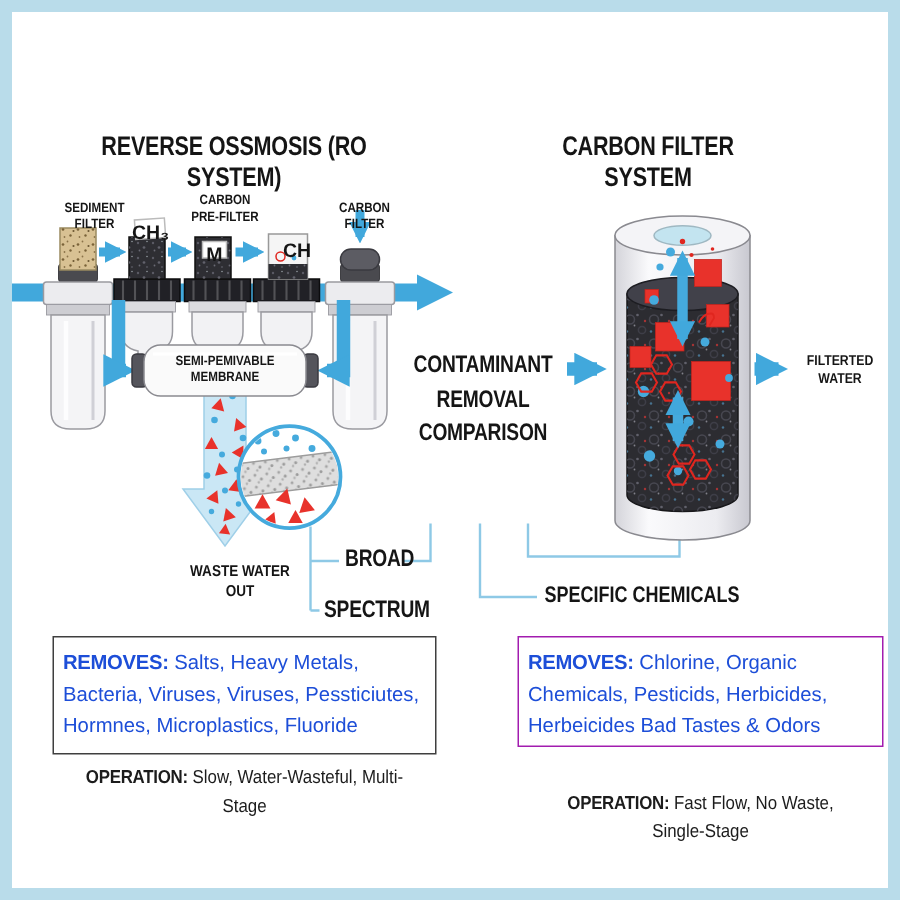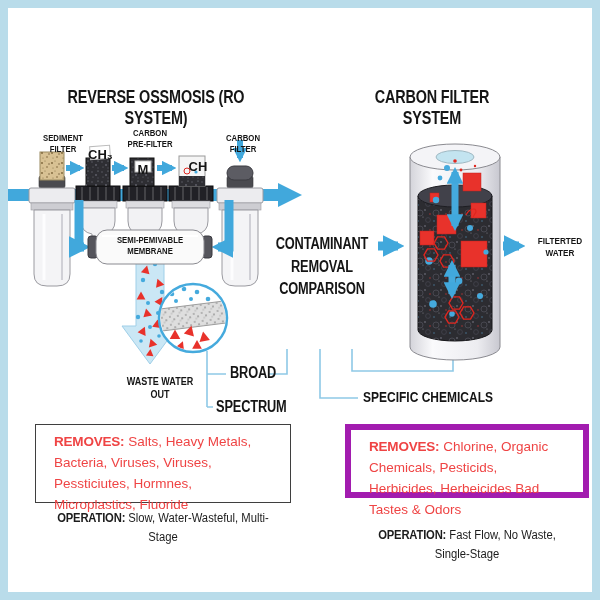--- a/index.html
+++ b/index.html
@@ -11,24 +11,24 @@
   .prel{white-space:pre-line;}
   .c{text-align:center;}
   .cond{transform:scaleX(.8);transform-origin:50% 50%;}
   .condL{transform:scaleX(.8);transform-origin:0 50%;}
   .cond85{transform:scaleX(.86);transform-origin:50% 50%;}
   .h1{font-size:18px;letter-spacing:-.2px;}
   .small{font-size:9px;line-height:1.2;}
   .chip{font-size:13px;font-weight:bold;}
   .big{font-size:16px;letter-spacing:-.2px;}
   .comparison{font-size:16px;line-height:1.42;letter-spacing:-.2px;}
-  .box{position:absolute;box-sizing:border-box;background:#fff;font-size:13.5px;line-height:1.55;color:#ef4444;padding:7px 18px;font-weight:normal;}
+  .box{position:absolute;box-sizing:border-box;background:#fff;font-size:13.5px;line-height:1.55;color:#1d4ed8;padding:7px 6px;font-weight:normal;}
   .box b,.op b{font-weight:bold;letter-spacing:-.2px;}
   .boxL{border:1.5px solid #3f3f3f;}
-  .boxR{border:6px solid #a21caf;}
+  .boxR{border:1px solid #a21caf;}
   .op{position:absolute;font-size:12.5px;line-height:1.5;color:#1c1c1c;text-align:center;transform:scaleX(.9);transform-origin:50% 50%;}
 </style>
 </head>
 <body>
 
 <div id="frame">
 <div id="stage">
 
 <svg width="600" height="600" viewBox="0 0 600 600">
   <defs>

